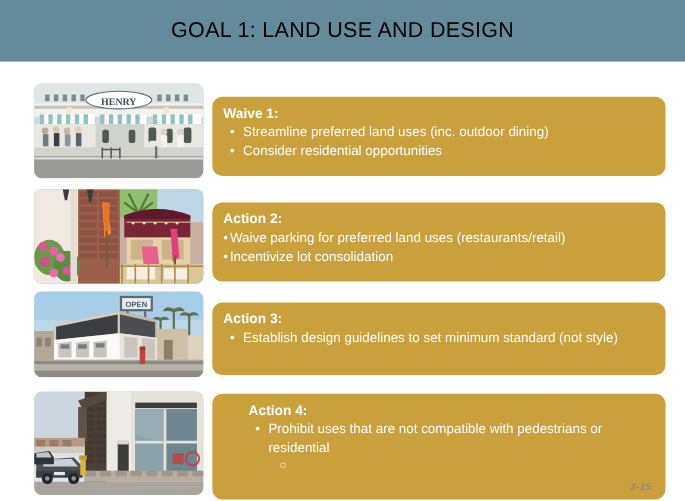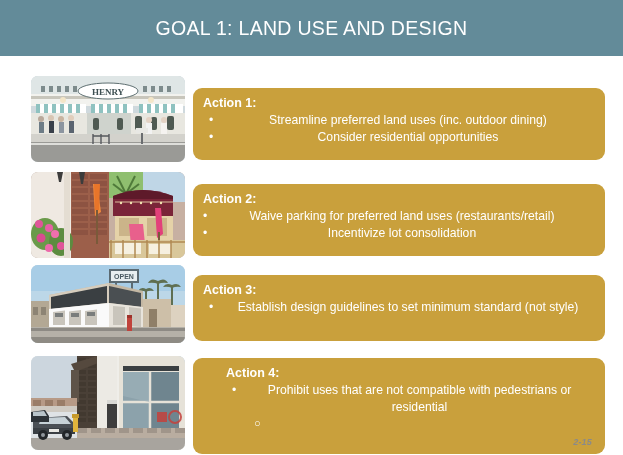--- a/index.html
+++ b/index.html
@@ -30,21 +30,21 @@
     background: #638b99;
   }
   .header-title {
     position: absolute;
     left: 0;
     top: 0;
     width: 623px;
     height: 56px;
     line-height: 56px;
     text-align: center;
-    color: #ffffff;
+    color: #000000;
     font-size: 19.5px;
     font-weight: 400;
     letter-spacing: 0.3px;
     white-space: nowrap;
   }
 
   
   .row {
     position: absolute;
     left: 0;
@@ -103,21 +103,21 @@
     font-size: 12.2px;
     line-height: 16.5px;
     display: flex;
     align-items: flex-start;
   }
   .bullet .mark {
     flex: 0 0 auto;
     display: inline-block;
     color: #ffffff;
   }
-  .bullet .txt { flex: 1 1 auto; text-align: center; }
+  .bullet .txt { flex: 1 1 auto; }
 
   
   .bullet.spaced { padding-left: 6px; }
   .bullet.spaced .mark { width: 12px; }
 
   
   .bullet.tight { padding-left: 0; }
   .bullet.tight .mark { width: 6px; }
 
   
@@ -231,21 +231,21 @@
             <line x1="70" y1="58" x2="70" y2="68"></line>
           <line x1="78" y1="58" x2="78" y2="68"></line>
           <line x1="62" y1="60" x2="78" y2="60"></line>
         </g>
         <rect x="110" y="54" width="2" height="14" fill="#6a6d70"></rect>
         <rect x="105" y="52" width="12" height="5" fill="#e8e8e4"></rect>
       </svg>
     </div>
 
     <div class="action-box">
-      <div class="action-title">Action 1:</div>
+      <div class="action-title">Waive 1:</div>
       <ul class="bullet-list">
         <li class="bullet spaced">
           <span class="mark">•</span>
           <span class="txt">Streamline preferred land uses (inc. outdoor dining)</span>
         </li>
         <li class="bullet spaced">
           <span class="mark">•</span>
           <span class="txt">Consider residential opportunities</span>
         </li>
       </ul>

